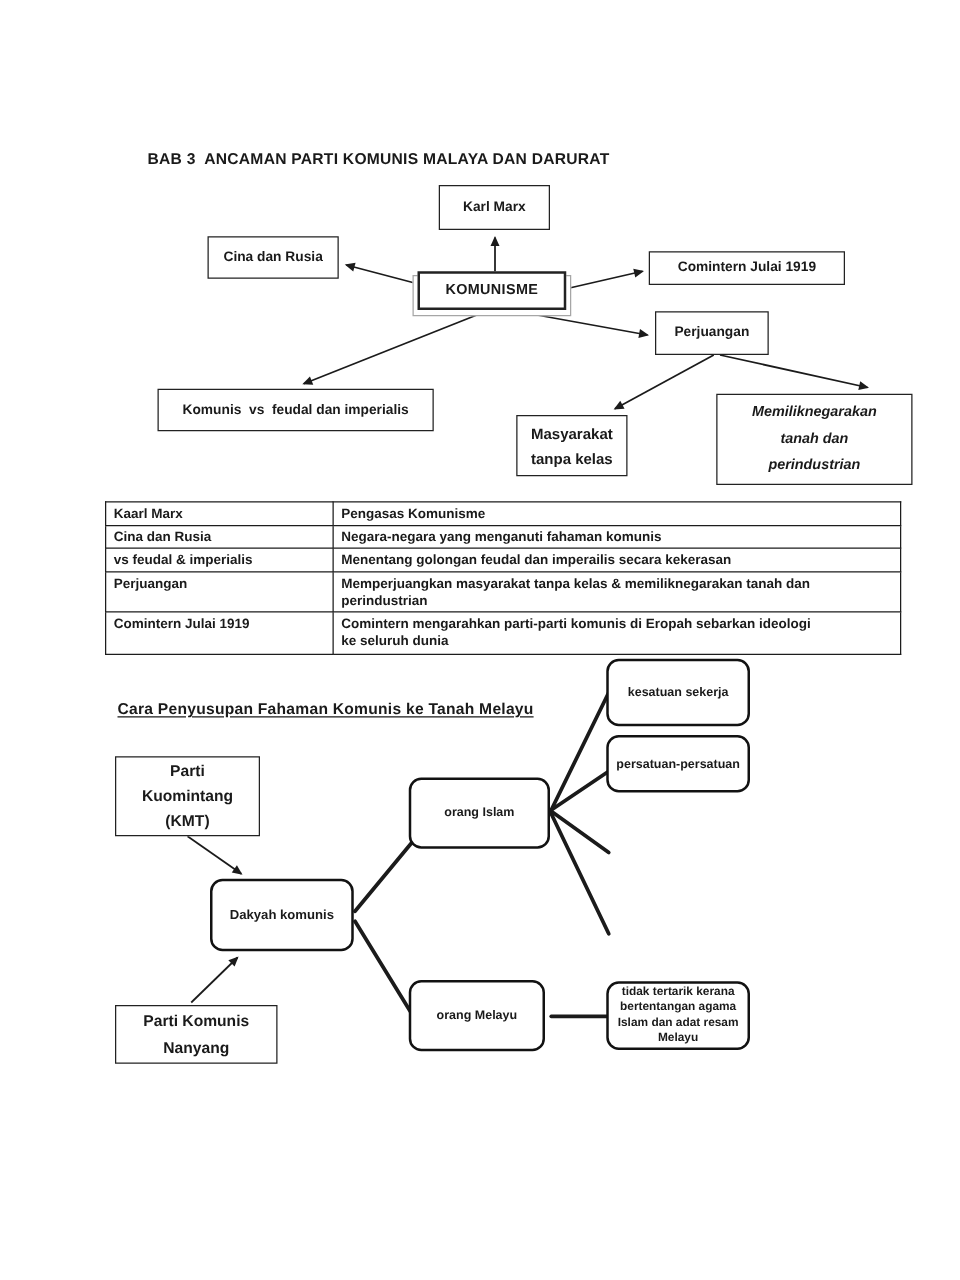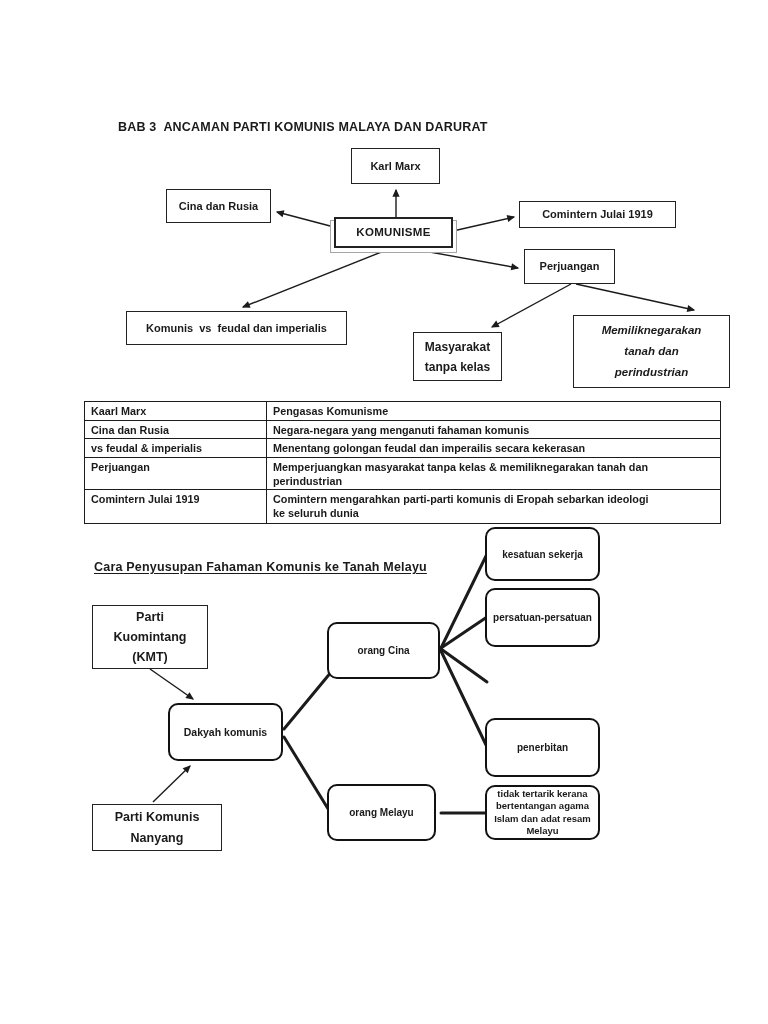--- a/index.html
+++ b/index.html
@@ -121,24 +121,23 @@
 
   <div class="abs heading" style="left:94px;top:560px;">Cara Penyusupan Fahaman Komunis ke Tanah Melayu</div>
 
   <div class="abs rect flowrect" style="left:92px;top:605px;width:116px;height:64px;">Parti
 Kuomintang
 (KMT)</div>
   <div class="abs rect flowrect" style="left:92px;top:804px;width:130px;height:47px;line-height:21px;">Parti Komunis
 Nanyang</div>
 
   <div class="abs round" style="left:168px;top:703px;width:115px;height:58px;font-size:10.5px;">Dakyah komunis</div>
-  <div class="abs round" style="left:327px;top:622px;width:113px;height:57px;">orang Cina</div>
+  <div class="abs round" style="left:327px;top:622px;width:113px;height:57px;">orang Islam</div>
   <div class="abs round" style="left:327px;top:784px;width:109px;height:57px;">orang Melayu</div>
 
   <div class="abs round" style="left:485px;top:527px;width:115px;height:54px;">kesatuan sekerja</div>
-  <div class="abs round" style="left:485px;top:588px;width:115px;height:59px;">persatuan-persatuan</div>
-  <div class="abs round" style="left:485px;top:718px;width:115px;height:59px;">penerbitan</div>
+  <div class="abs round" style="left:485px;top:588px;width:115px;height:46px;">persatuan-persatuan</div>
   <div class="abs round small" style="left:485px;top:785px;width:115px;height:55px;">tidak tertarik kerana
 bertentangan agama
 Islam dan adat resam
 Melayu</div>
 
 </div>
 
 </body></html>

